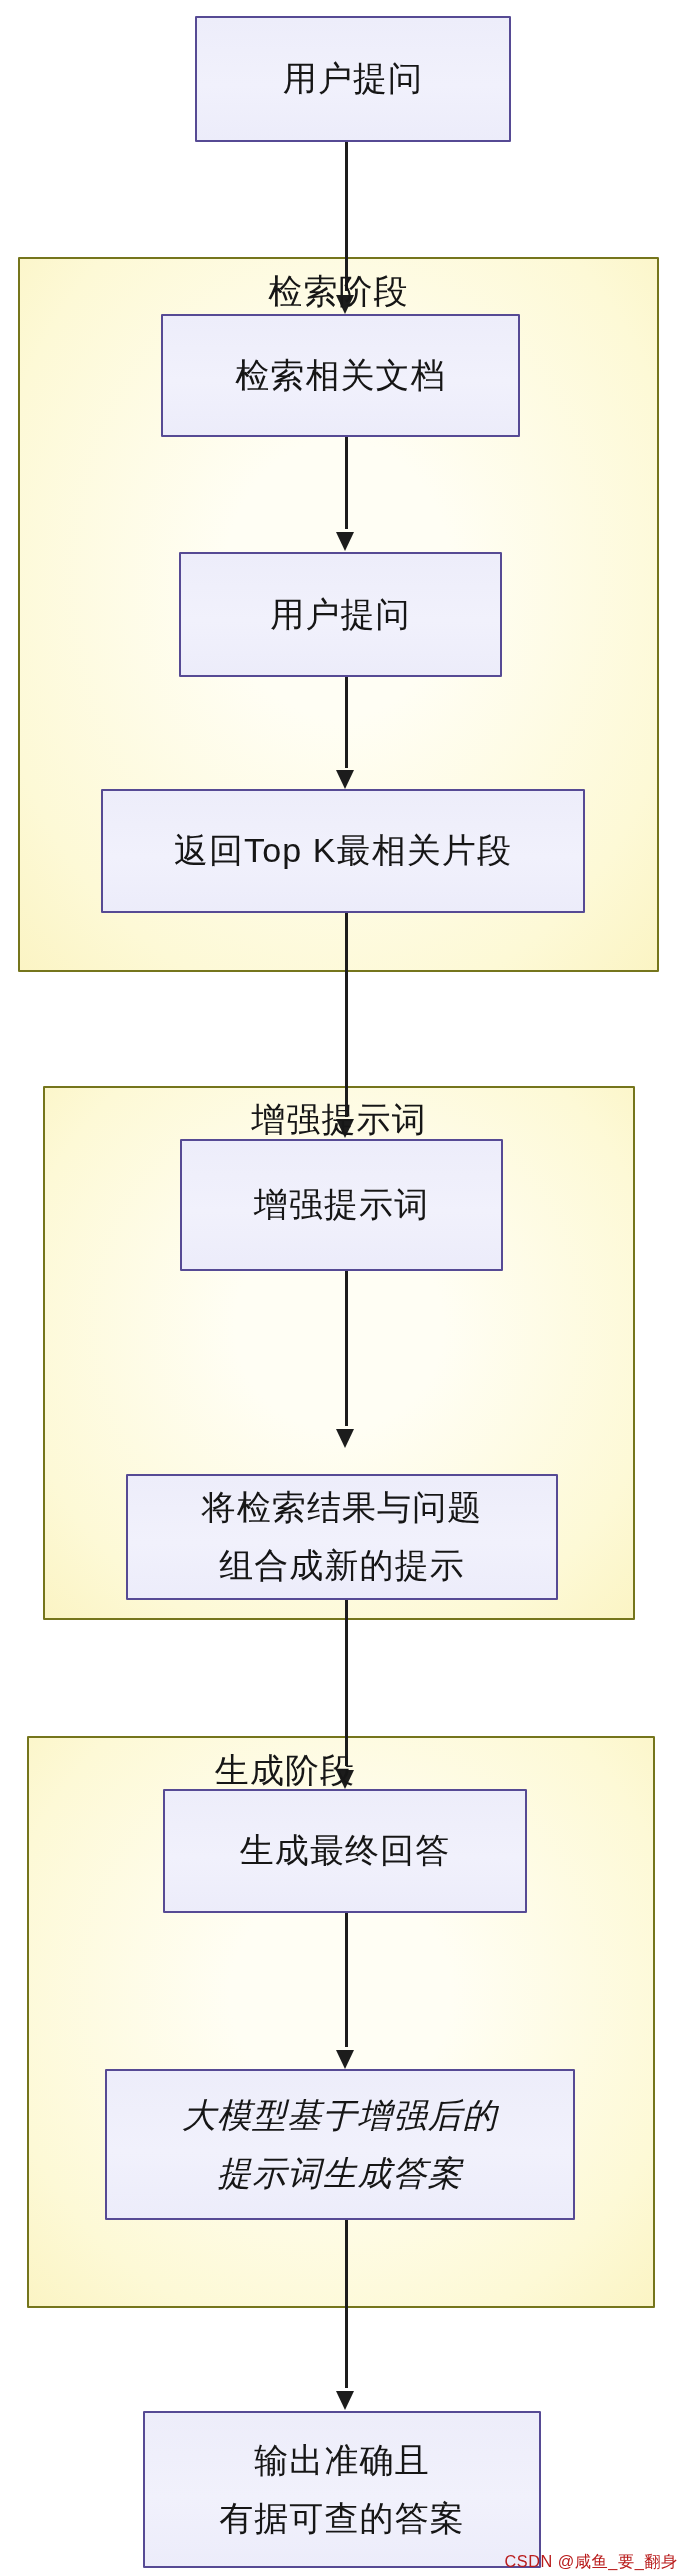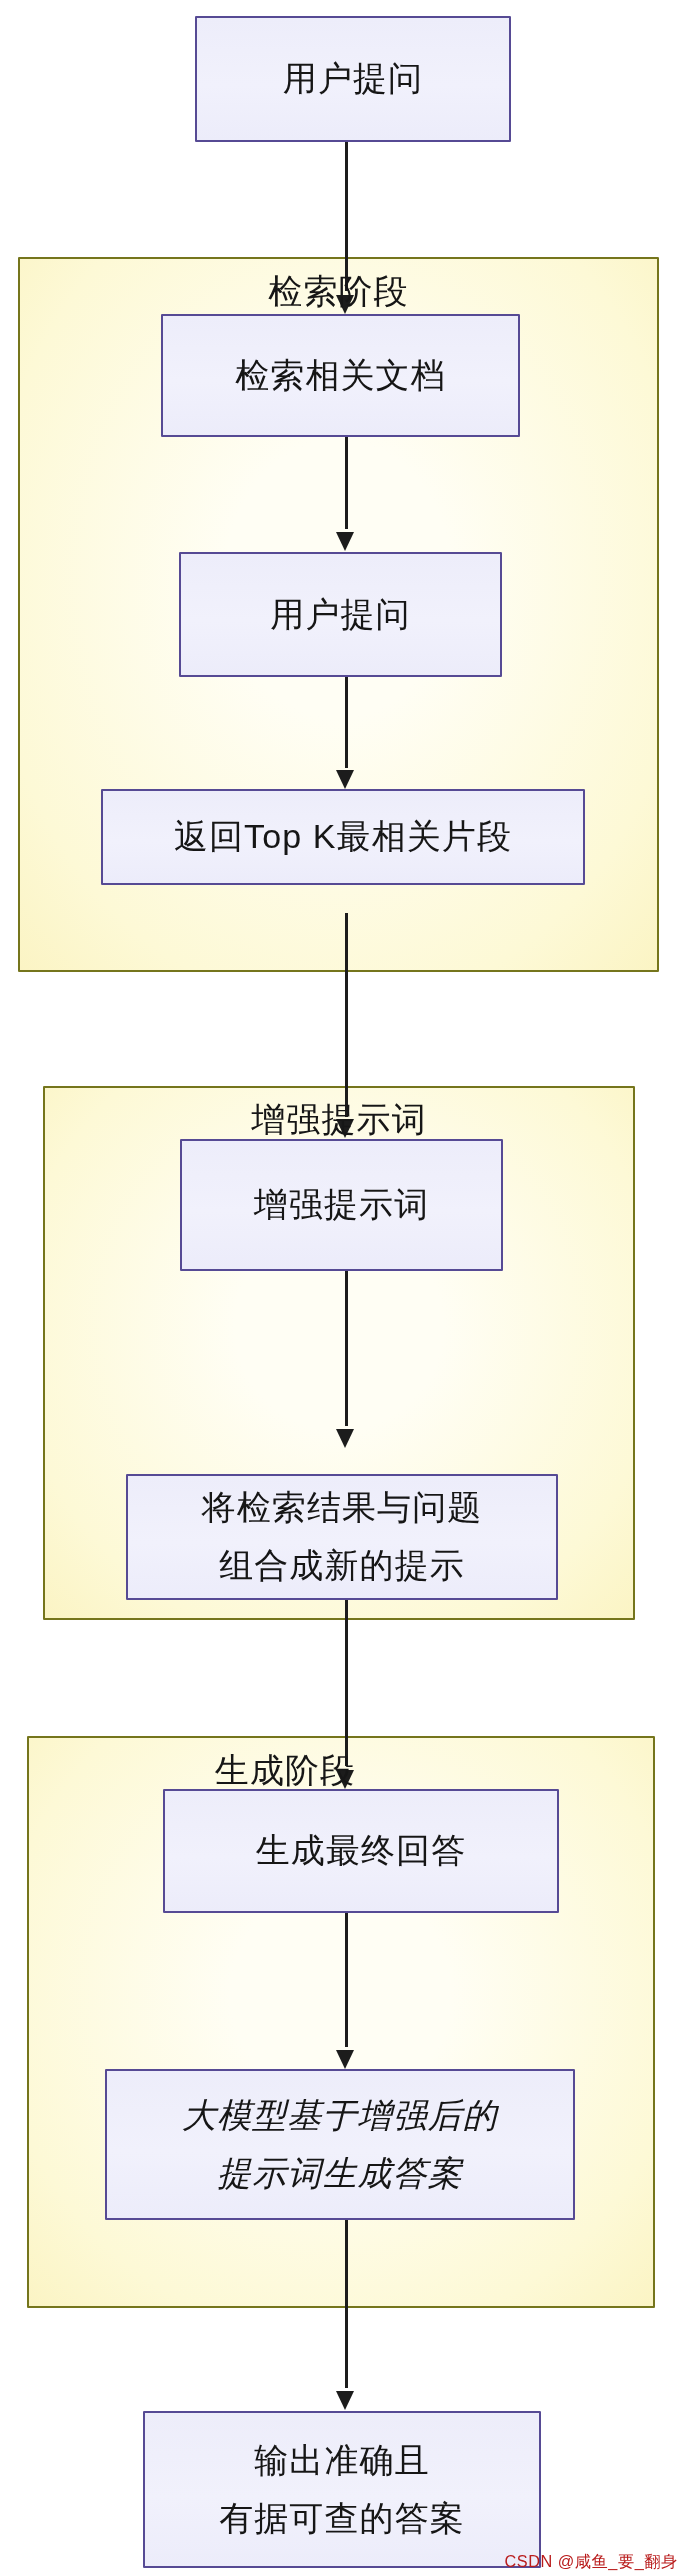--- a/index.html
+++ b/index.html
@@ -103,21 +103,21 @@
   <div class="arrow-line" style="top:437px; height:92px;"></div>
   <div class="arrow-head" style="top:532px;"></div>
 
   <div class="node" style="left:179px; top:552px; width:323px; height:125px;">
     <span class="node-label">用户提问</span>
   </div>
 
   <div class="arrow-line" style="top:677px; height:91px;"></div>
   <div class="arrow-head" style="top:770px;"></div>
 
-  <div class="node" style="left:101px; top:789px; width:484px; height:96px;">
+  <div class="node" style="left:101px; top:789px; width:484px; height:124px;">
     <span class="node-label">返回Top K最相关片段</span>
   </div>
 
   <div class="arrow-line" style="top:913px; height:204px;"></div>
   <div class="arrow-head" style="top:1119px;"></div>
 
   <div class="stage" style="left:43px; top:1086px; width:592px; height:534px;"></div>
   <div class="stage-title" style="left:43px; top:1097px; width:592px;">增强提示词</div>
 
   <div class="node" style="left:180px; top:1139px; width:323px; height:132px;">
@@ -131,21 +131,21 @@
     <span class="node-label">将检索结果与问题
 组合成新的提示</span>
   </div>
 
   <div class="arrow-line" style="top:1574px; height:192px;"></div>
   <div class="arrow-head" style="top:1770px;"></div>
 
   <div class="stage" style="left:27px; top:1736px; width:628px; height:572px;"></div>
   <div class="stage-title" style="left:27px; top:1748px; width:516px;">生成阶段</div>
 
-  <div class="node" style="left:163px; top:1789px; width:396px; height:124px;">
+  <div class="node" style="left:163px; top:1789px; width:364px; height:124px;">
     <span class="node-label">生成最终回答</span>
   </div>
 
   <div class="arrow-line" style="top:1913px; height:134px;"></div>
   <div class="arrow-head" style="top:2050px;"></div>
 
   <div class="node" style="left:105px; top:2069px; width:470px; height:151px;font-style:italic;">
     <span class="node-label">大模型基于增强后的
 提示词生成答案</span>
   </div>

